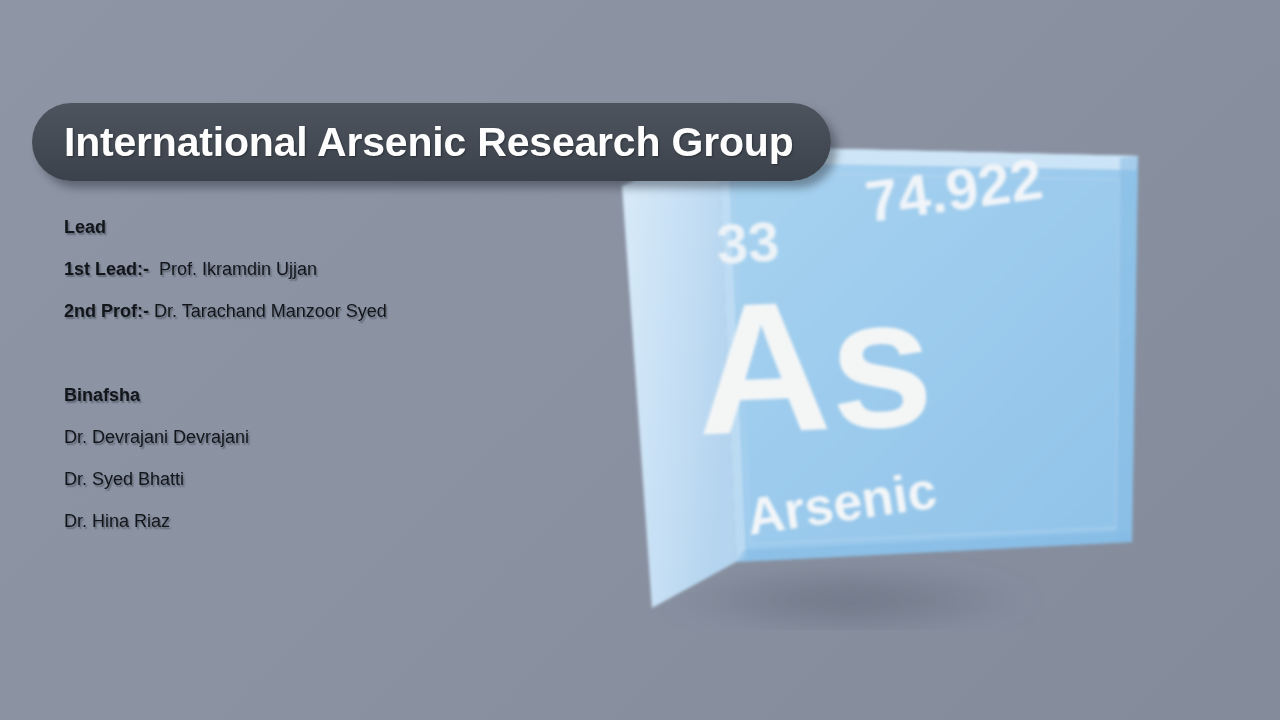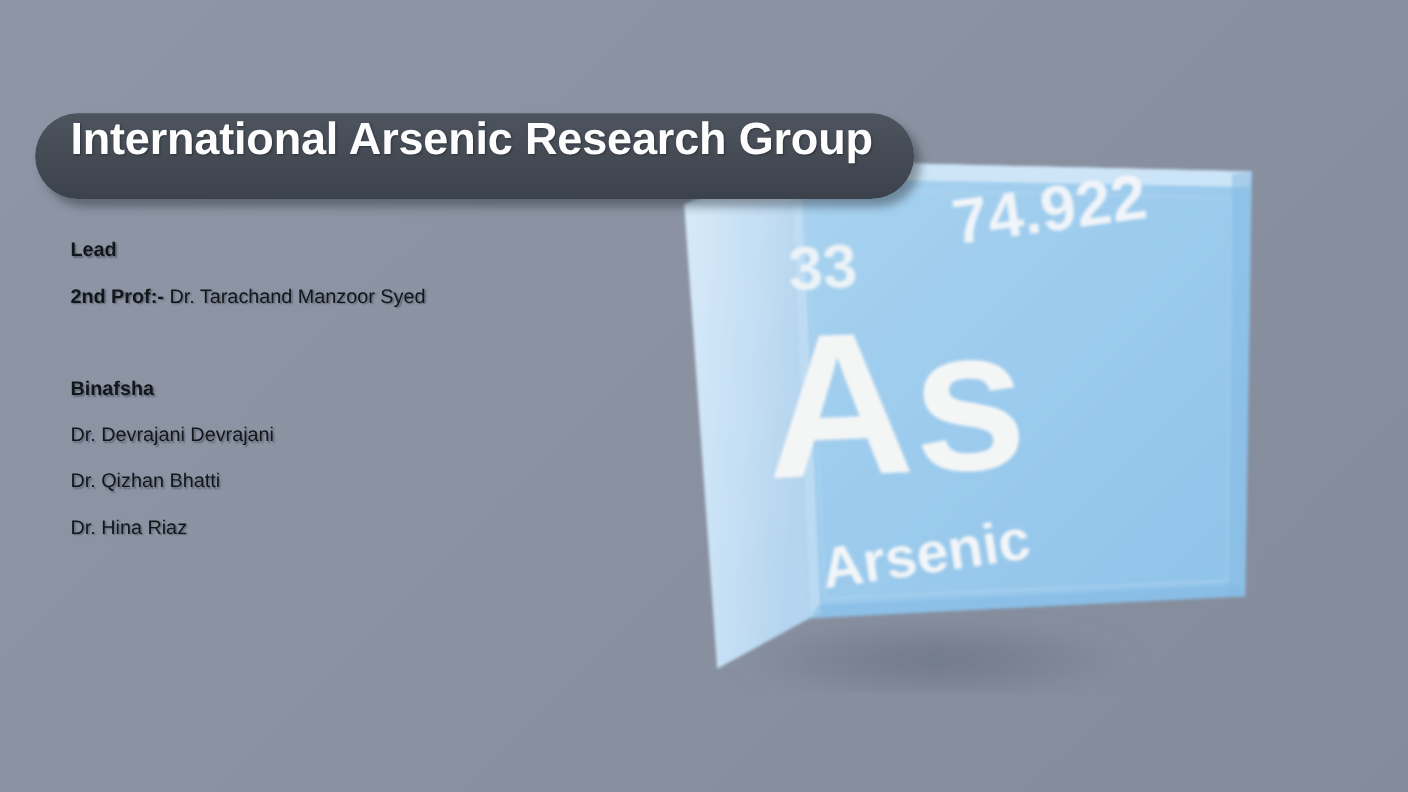--- a/index.html
+++ b/index.html
@@ -37,20 +37,21 @@
   }
 
   
   #title-pill {
     position: absolute;
     left: 32px;
     top: 103px;
     height: 78px;
     padding: 0 38px 0 32px;
     display: flex;
+    align-items: center;
     border-radius: 39px;
     background: linear-gradient(180deg, #4d545e 0%, #434a54 55%, #3b424b 100%);
     box-shadow: 6px 7px 9px rgba(30,36,46,0.42);
     z-index: 5;
   }
   #title-pill .title-text {
     color: #fdfdfd;
     font-size: 41px;
     font-weight: bold;
     letter-spacing: -0.2px;
@@ -156,36 +157,39 @@
   <div id="title-pill">
     <span class="title-text">International Arsenic Research Group</span>
   </div>
 
   <div id="body-text">
 
     <div class="tline">
       <b>Lead</b>
     </div>
 
+    <div class="tline">
+      <span class="lbl">1st Lead:-</span><span>&nbsp; </span><span class="val">Prof. Ikramdin Ujjan</span>
+    </div>
 
     <div class="tline">
       <span class="lbl">2nd Prof:-</span><span>&nbsp;</span><span class="val">Dr. Tarachand Manzoor Syed</span>
     </div>
 
     <div class="tline spacer"></div>
 
     <div class="tline">
       <b>Binafsha</b>
     </div>
 
     <div class="tline">
       <span>Dr. Devrajani Devrajani</span>
     </div>
     <div class="tline">
-      <span>Dr. Qizhan Bhatti</span>
+      <span>Dr. Syed Bhatti</span>
     </div>
     <div class="tline">
       <span>Dr. Hina Riaz</span>
     </div>
 
     <div class="tline spacer"></div>
 
 
 
   </div>

